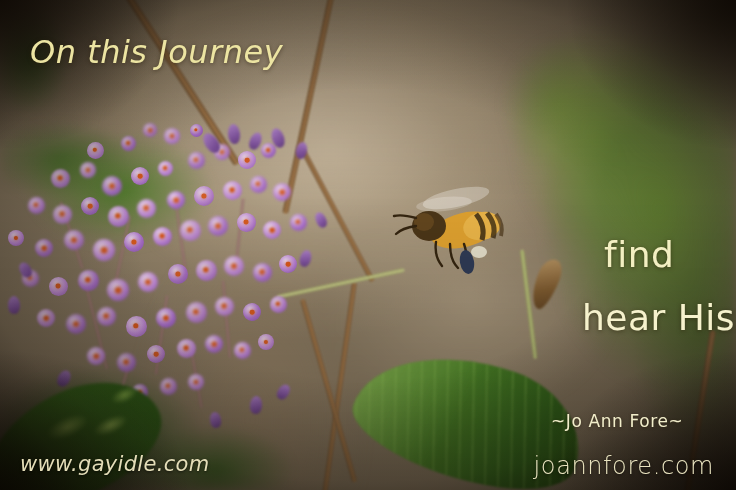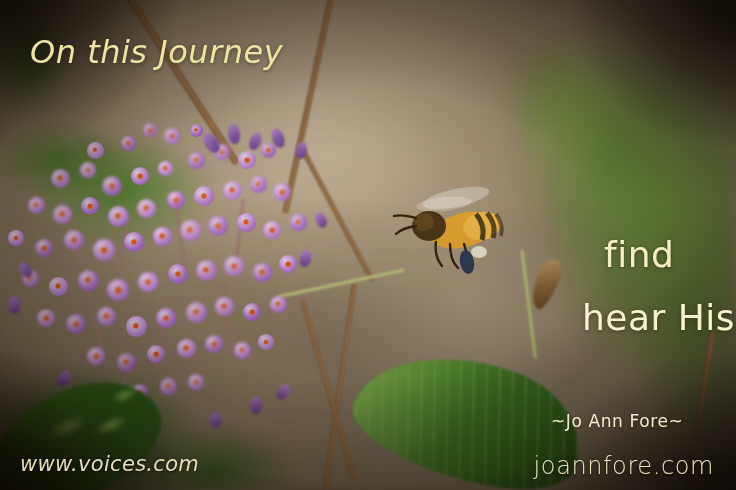--- a/index.html
+++ b/index.html
@@ -306,16 +306,16 @@
   <div class="layer" id="grade"></div>
   <div class="layer" id="vignette"></div>
   <div class="layer" id="vignette-corners"></div>
 
   <div class="script" id="quote-line-1">On this Journey</div>
   <div class="script" id="quote-line-4">find</div>
   <div class="script" id="quote-line-5">hear His.</div>
 
   <div class="script" id="author">~Jo Ann Fore~</div>
 
-  <div class="wm" id="wm-left">www.voices.com</div>
+  <div class="wm" id="wm-left">www.gayidle.com</div>
   <div class="wm" id="wm-right">joannfore.com</div>
 
 </div>
 
 </body></html>

